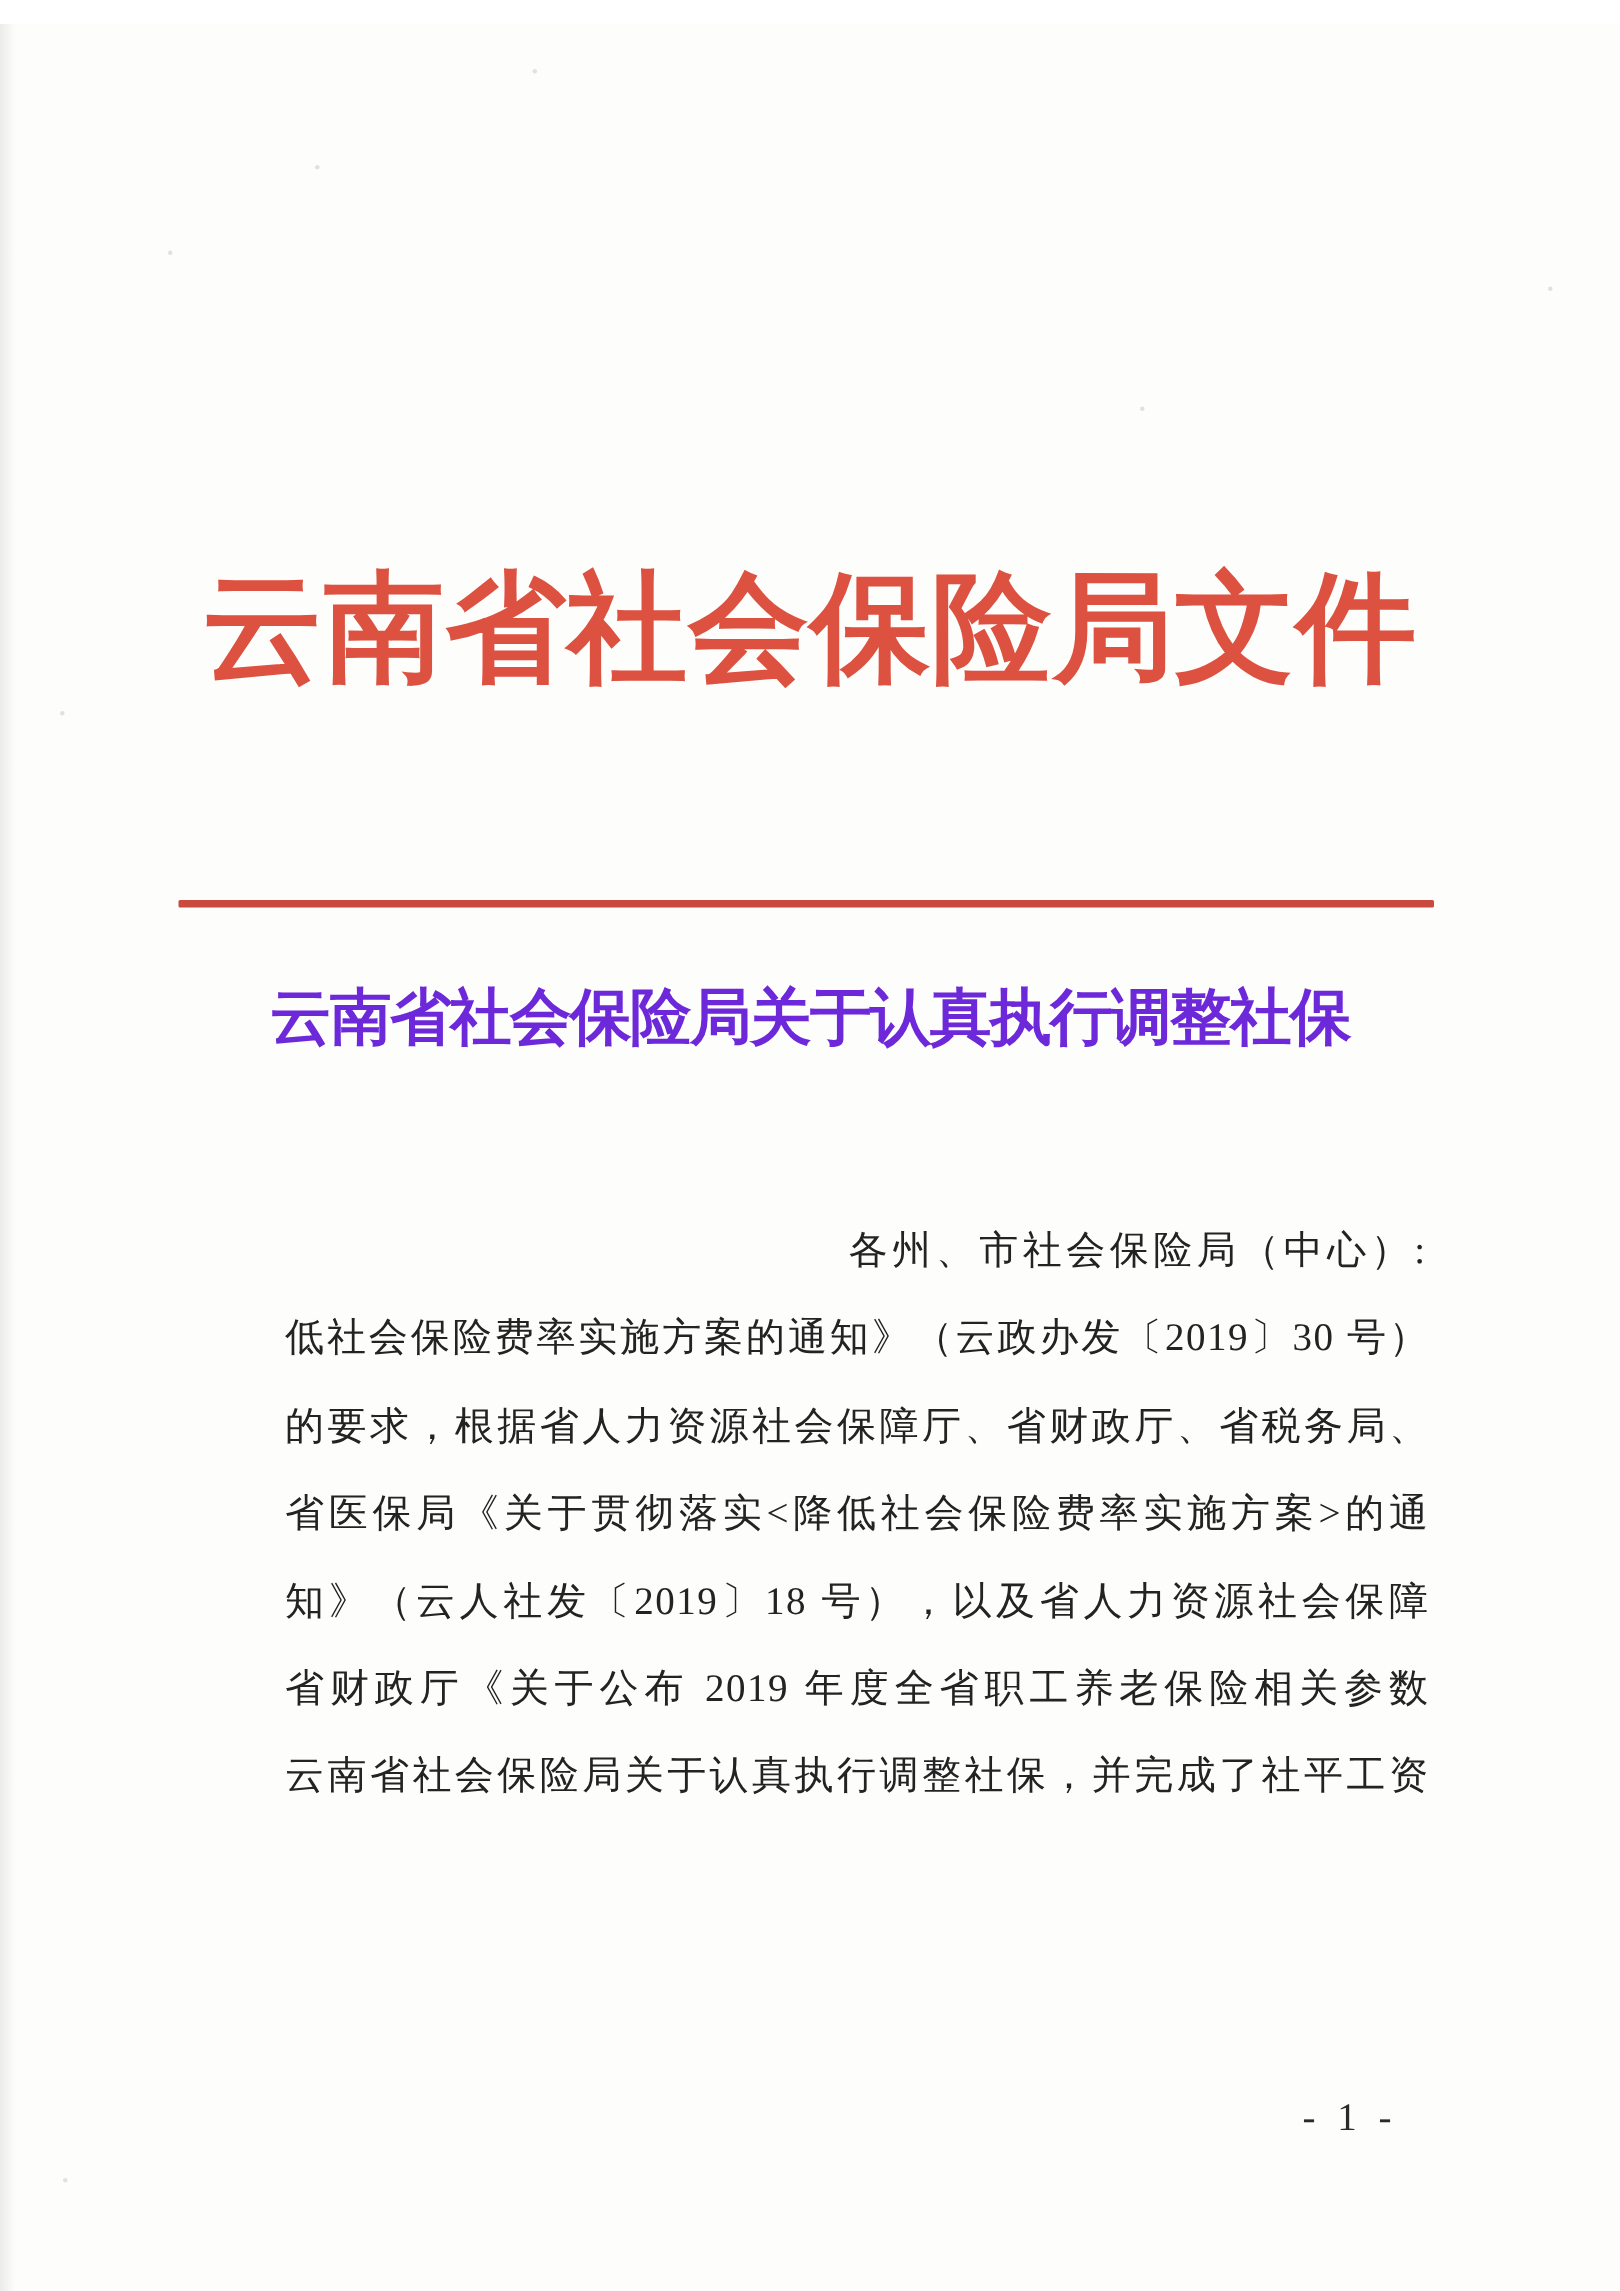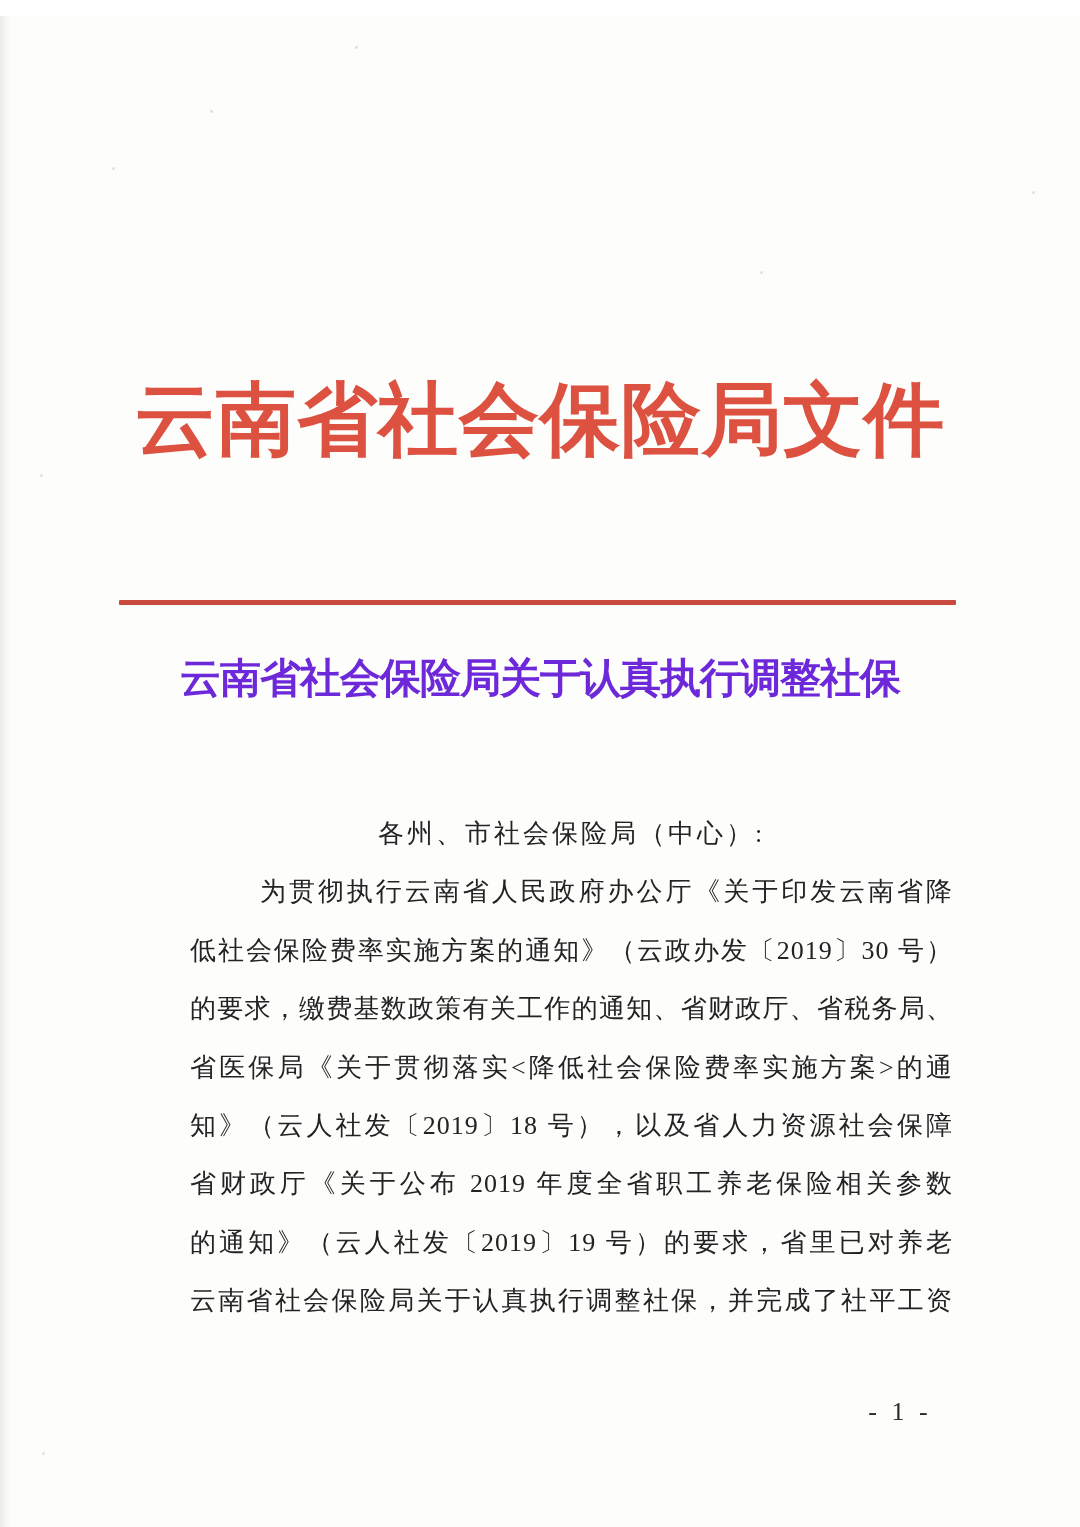--- a/index.html
+++ b/index.html
@@ -86,21 +86,21 @@
     color: #232323;
   }
   .bline {
     height: 58.4px;
     line-height: 58.4px;
     letter-spacing: 1px;
     white-space: normal;
     overflow: hidden;
   }
   .bline.salutation {
-    text-align: center;
+    text-align: right;
     letter-spacing: 3px;
   }
   .bline.stretch {
     text-align: justify;
     text-align-last: justify;
   }
   .bline.indent {
     text-indent: 70px;
   }
   .page-number {
@@ -132,25 +132,23 @@
 
 
   <div class="red-rule"></div>
 
   <div class="doc-title">
     <div>云南省社会保险局关于认真执行调整社保</div>
   </div>
 
   <div class="body-block">
     <div class="bline salutation">各州、市社会保险局（中心）:</div>
-    <div class="bline stretch indent">为贯彻执行云南省人民政府办公厅《关于印发云南省降</div>
     <div class="bline stretch">低社会保险费率实施方案的通知》（云政办发〔2019〕30 号）</div>
-    <div class="bline stretch">的要求，缴费基数政策有关工作的通知、省财政厅、省税务局、</div>
+    <div class="bline stretch">的要求，根据省人力资源社会保障厅、省财政厅、省税务局、</div>
     <div class="bline stretch">省医保局《关于贯彻落实&lt;降低社会保险费率实施方案&gt;的通</div>
     <div class="bline stretch">知》（云人社发〔2019〕18 号），以及省人力资源社会保障厅、</div>
     <div class="bline stretch">省财政厅《关于公布 2019 年度全省职工养老保险相关参数</div>
-    <div class="bline stretch">的通知》（云人社发〔2019〕19 号）的要求，省里已对养老</div>
     <div class="bline stretch">云南省社会保险局关于认真执行调整社保，并完成了社平工资</div>
   </div>
 
   <div class="page-number">- 1 -</div>
 
 </div>
 
 </body></html>

